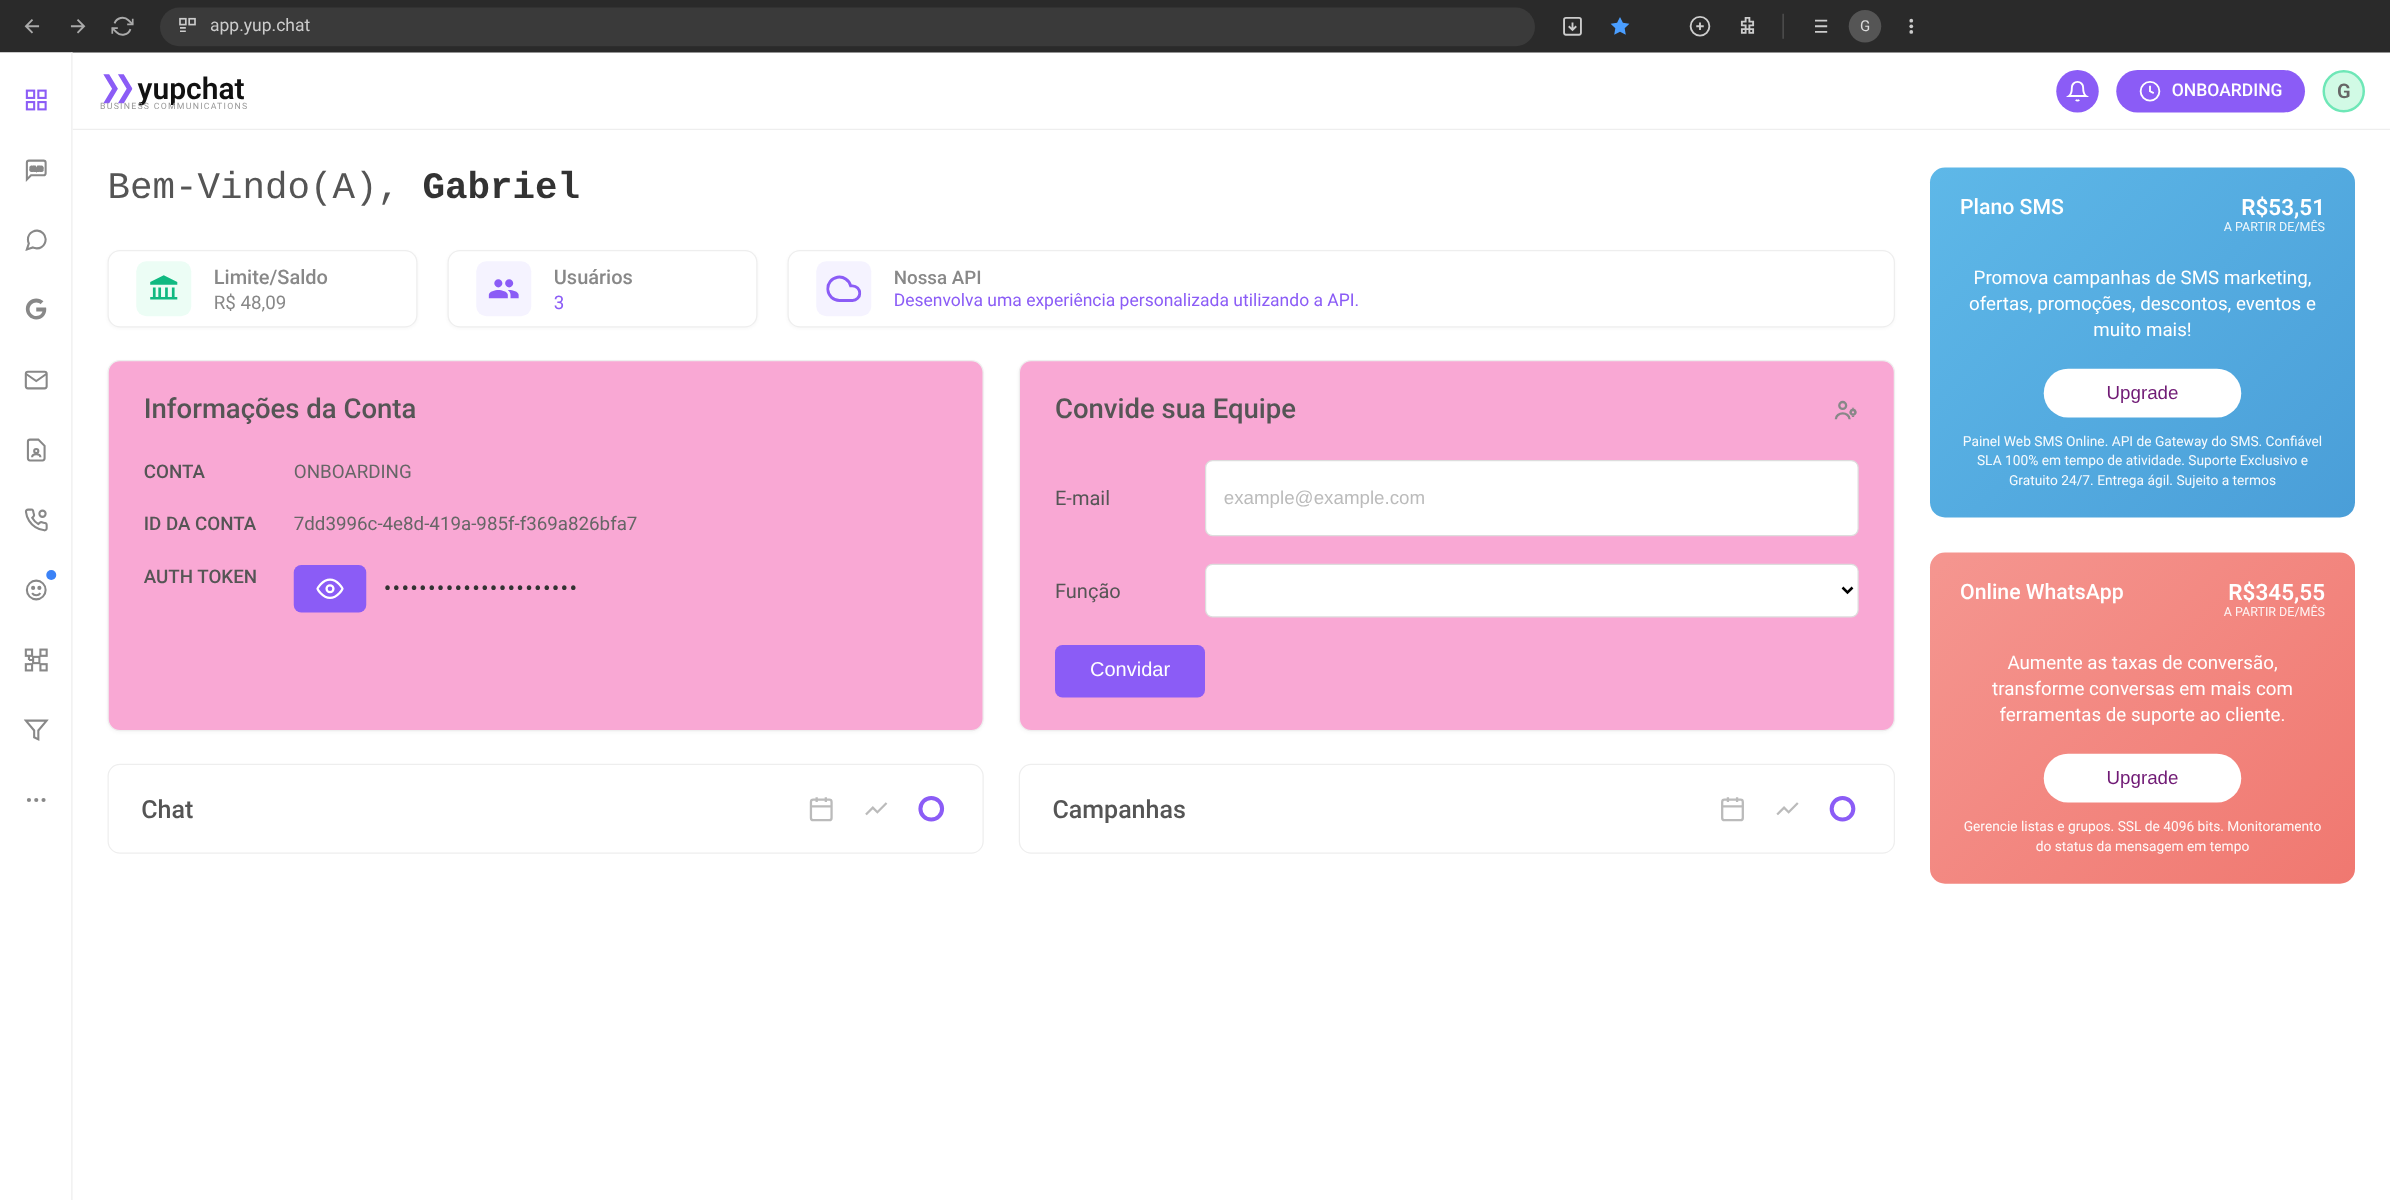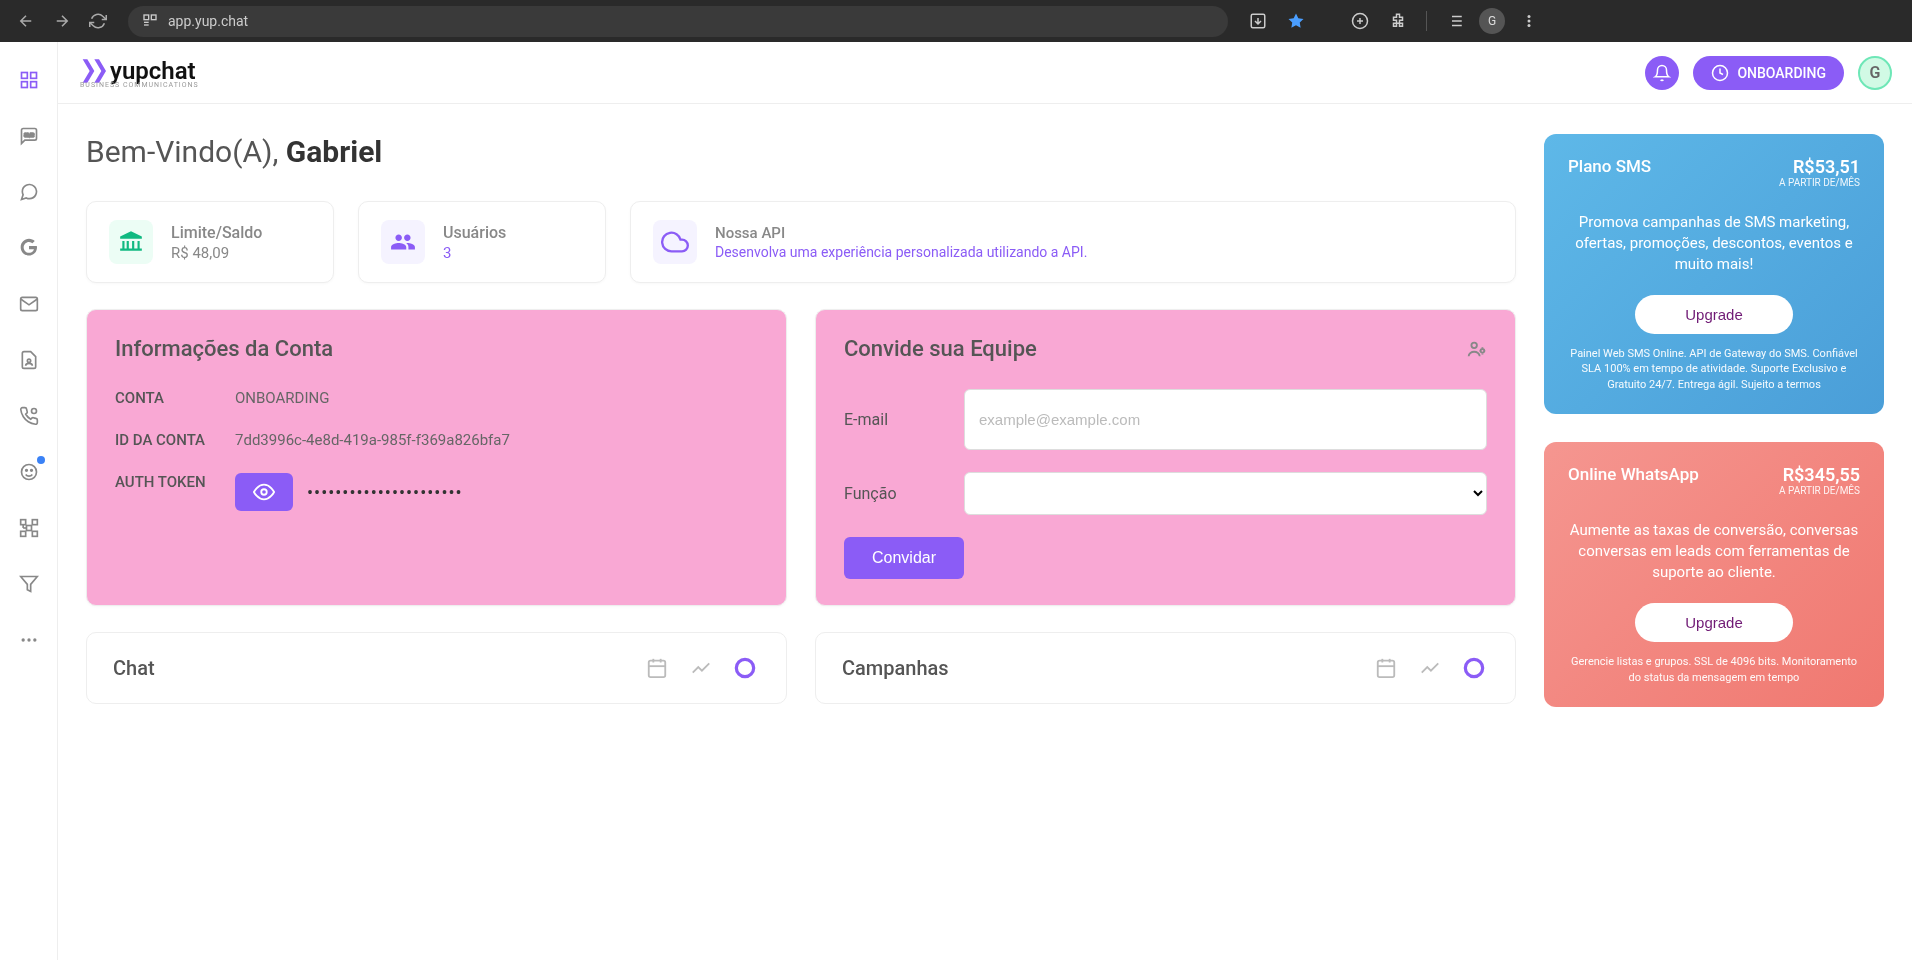--- a/index.html
+++ b/index.html
@@ -29,25 +29,25 @@
     .logo-sub { font-size: 7px; color: #999; letter-spacing: 1px; margin-top: -4px; margin-left: 2px; }
     .topbar-right { display: flex; align-items: center; gap: 14px; }
     .bell-btn { width: 34px; height: 34px; background: #8b5cf6; border-radius: 50%; display: flex; align-items: center; justify-content: center; color: #fff; cursor: pointer; }
     .onboarding-pill { background: #8b5cf6; color: #fff; padding: 8px 18px; border-radius: 20px; display: flex; align-items: center; gap: 8px; font-size: 14px; font-weight: 500; cursor: pointer; }
     .user-avatar { width: 34px; height: 34px; background: #d1fae5; border-radius: 50%; display: flex; align-items: center; justify-content: center; color: #666; font-weight: 600; border: 2px solid #6ee7b7; }
 
     .content { padding: 30px 28px; display: flex; gap: 28px; }
     .content-left { flex: 1; }
     .content-right { width: 340px; }
 
-    .welcome { font-size: 30px; font-weight: 400; color: #555; margin-bottom: 32px; }
+    .welcome { font-size: 30px; font-weight: 400; color: #555; margin-bottom: 32px; font-family: Liberation Mono, monospace; }
     .welcome strong { font-weight: 700; color: #333; }
 
     .stat-row { display: flex; gap: 24px; margin-bottom: 26px; }
-    .stat-card { background: #fff; border: 1px solid #eee; border-radius: 10px; padding: 18px 22px; display: flex; align-items: center; gap: 18px; box-shadow: 0 1px 3px rgba(0,0,0,0.03); }
+    .stat-card { background: #fff; border: 1px solid #eee; border-radius: 10px; padding: 8px 22px; display: flex; align-items: center; gap: 18px; box-shadow: 0 1px 3px rgba(0,0,0,0.03); }
     .stat-card.w1 { width: 248px; }
     .stat-card.w2 { width: 248px; }
     .stat-card.w3 { flex: 1; }
     .stat-icon { width: 44px; height: 44px; background: #f5f3ff; border-radius: 8px; display: flex; align-items: center; justify-content: center; color: #8b5cf6; flex-shrink: 0; }
     .stat-icon.green { color: #10b981; background: #ecfdf5; }
     .stat-label { font-size: 16px; color: #888; font-weight: 500; }
     .stat-value { font-size: 15px; color: #888; margin-top: 2px; }
     .stat-value.purple { color: #8b5cf6; }
     .api-title { font-size: 15px; color: #888; font-weight: 500; }
     .api-desc { font-size: 14px; color: #8b5cf6; margin-top: 2px; }
@@ -439,20 +439,20 @@
         </div>
 
         <div class="promo-card promo-wa">
           <div class="promo-header">
             <div class="promo-name">Online WhatsApp</div>
             <div class="promo-price">
               <div class="promo-price-val">R$345,55</div>
               <div class="promo-price-sub">A PARTIR DE/MÊS</div>
             </div>
           </div>
-          <div class="promo-desc">Aumente as taxas de conversão, conversas conversas em leads com ferramentas de suporte ao cliente.</div>
+          <div class="promo-desc">Aumente as taxas de conversão, transforme conversas em mais com ferramentas de suporte ao cliente.</div>
           <button class="upgrade-btn">Upgrade</button>
           <div class="promo-fine">Gerencie listas e grupos. SSL de 4096 bits. Monitoramento do status da mensagem em tempo</div>
         </div>
       </div>
     </div>
   </div>
 </div>
 
 </body></html>

